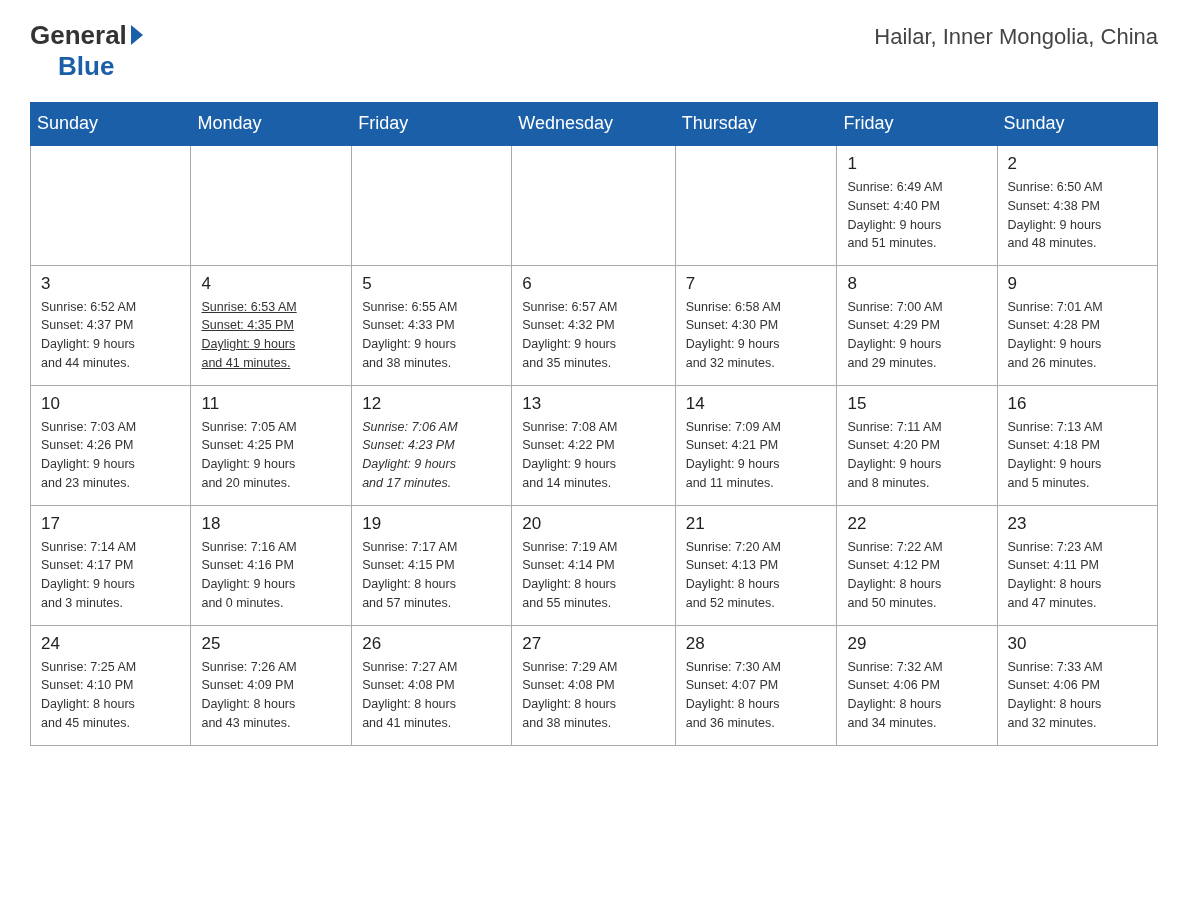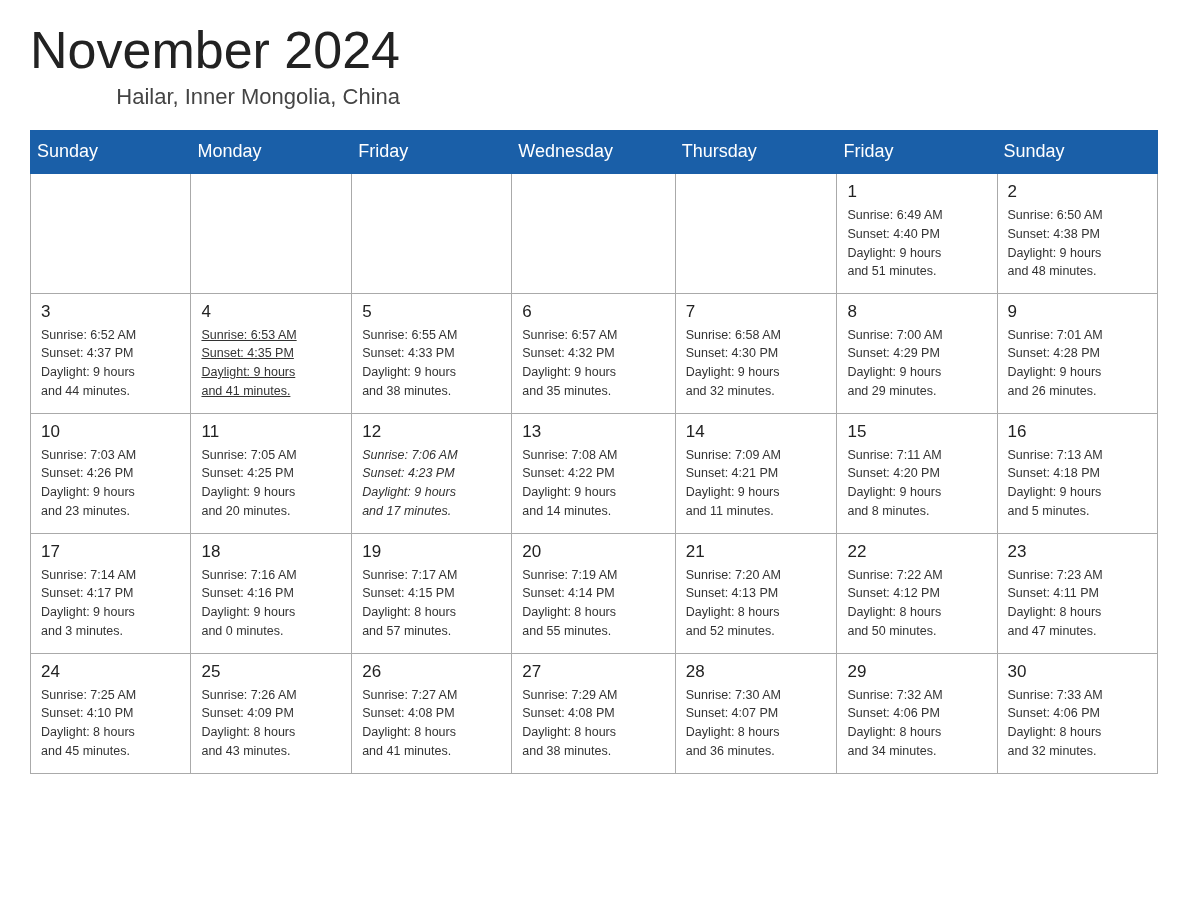--- a/index.html
+++ b/index.html
@@ -97,22 +97,28 @@
       line-height: 1.5;
     }
     .empty-cell {
       background: #f9f9f9;
     }
   </style>
 </head>
 <body>
 
 <div class="header">
+  <div class="logo">
+    <div class="logo-top">
+      <span class="logo-text-general">General</span>
+      <div class="logo-triangle"></div>
+    </div>
+    <span class="logo-text-blue">Blue</span>
+  </div>
   <div class="title-section">
-    <div class="month-title">November 2024</div>
     <div class="location">Hailar, Inner Mongolia, China</div>
   </div>
 </div>
 
 <table class="calendar">
   <thead>
     <tr>
     <th>Sunday</th>
         <th>Monday</th>
         <th>Friday</th>

